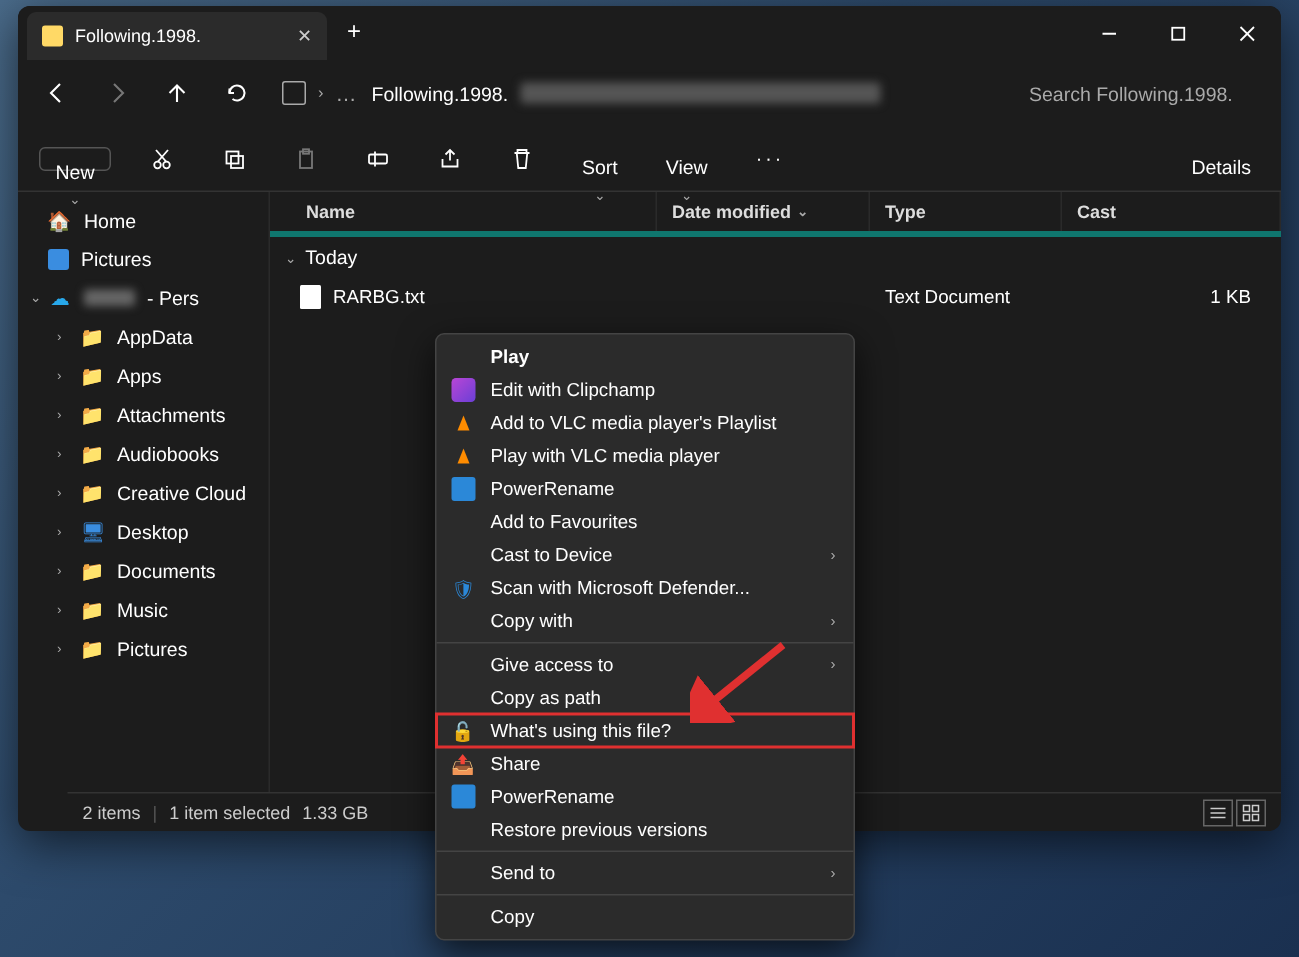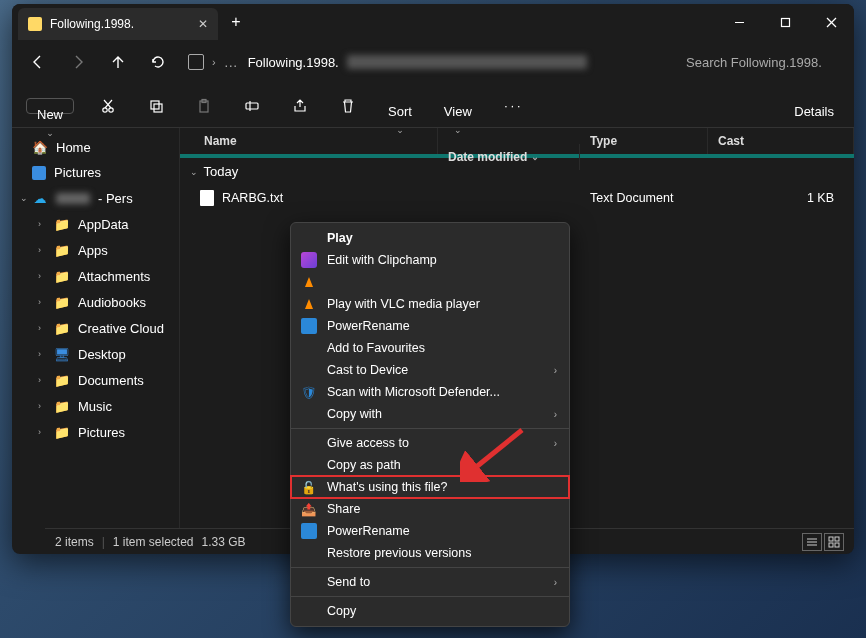--- a/index.html
+++ b/index.html
@@ -36,21 +36,21 @@
 .ficon { width: 16px; height: 16px; display: inline-flex; align-items: center; justify-content: center; font-size: 13px; }
 .ficon.home { color: #5ca9e8; }
 .ficon.gallery { background: #3a8de0; border-radius: 2px; width: 14px; height: 14px; }
 .ficon.onedrive { color: #28a8ea; }
 .ficon.folder { color: #ffd868; }
 .ficon.desktop { color: #3a8de0; }
 .main { flex: 1; display: flex; flex-direction: column; }
 .colheaders { display: flex; align-items: flex-start; height: 30px; font-size: 12px; color: #ddd; border-bottom: 4px solid #0f766e; font-weight: bold; }
 .col { padding: 0 10px; border-right: 1px solid #2a2a2a; display: flex; align-items: center; gap: 4px; height: 100%; }
 .col.name { width: 258px; padding-left: 24px; }
-.col.date { width: 142px; margin-top: 16px; }
+.col.date { width: 142px; }
 .col.type { width: 128px; }
 .col.size { flex: 1; }
 .group { padding: 6px 10px 4px 10px; color: #fff; font-size: 13px; display: flex; align-items: center; gap: 6px; }
 .group-chev { font-size: 9px; color: #aaa; }
 .row { display: flex; align-items: center; height: 30px; font-size: 12.5px; color: #fff; }
 .row.selected { background: #4d4d4d; }
 .cell { padding: 0 10px; overflow: hidden; white-space: nowrap; }
 .cell.name { width: 258px; display: flex; align-items: center; gap: 8px; padding-left: 20px; }
 .cell.date { width: 142px; }
 .cell.type { width: 128px; }
@@ -339,20 +339,21 @@
       <span>Play</span>
     </div>
   <div class="ctx-item">
       <span class="ctx-icon" style="background:linear-gradient(135deg,#b946d6,#6b3fd6);border-radius:3px"></span>
       <span>Edit with Clipchamp</span>
     </div>
   <div class="ctx-item">
       <span class="ctx-icon">
         <span class="vlc-cone" style="border-bottom-width:10px;border-left-width:4px;border-right-width:4px"></span>
       </span>
+      <span>Add to VLC media player's Playlist</span>
     </div>
   <div class="ctx-item">
       <span class="ctx-icon">
         <span class="vlc-cone" style="border-bottom-width:10px;border-left-width:4px;border-right-width:4px"></span>
       </span>
       <span>Play with VLC media player</span>
     </div>
   <div class="ctx-item">
       <span class="ctx-icon" style="background:#2b88d8;border-radius:2px"></span>
       <span>PowerRename</span>

